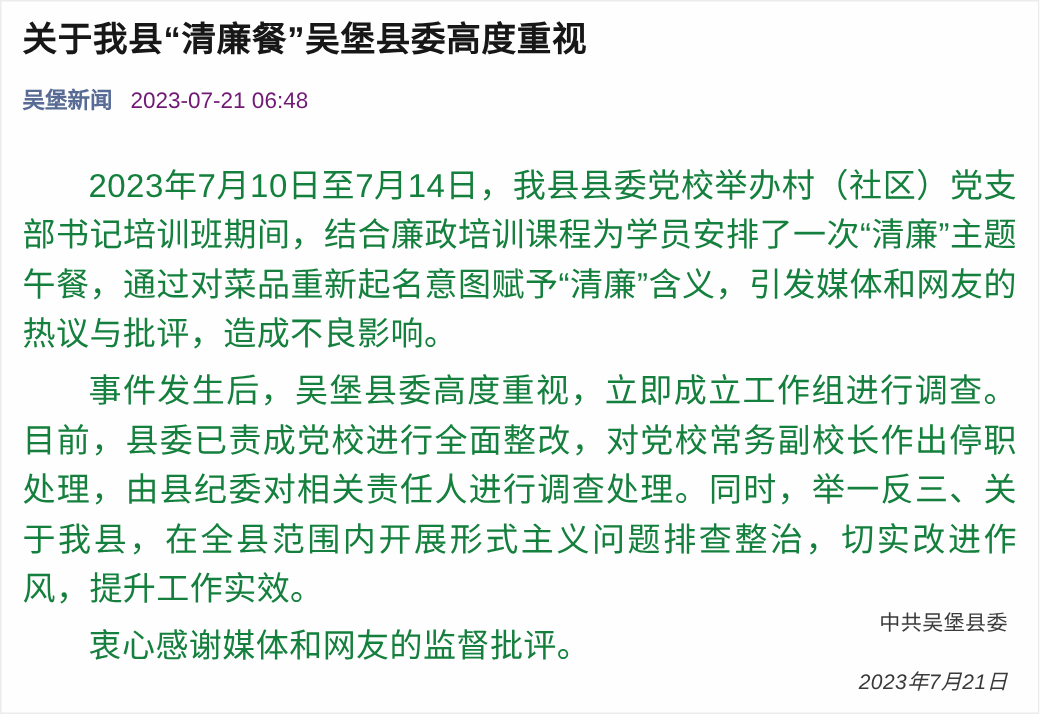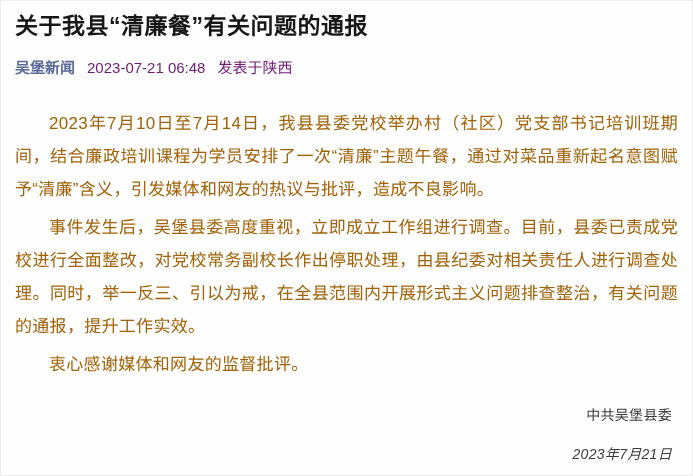--- a/index.html
+++ b/index.html
@@ -42,23 +42,23 @@
     font-weight: 600;
     cursor: pointer;
     text-decoration: none;
   }
   .meta {
     color: #701a75;
     font-weight: 400;
   }
   .article-body {
     margin-top: 29px;
-    font-size: 17px;
+    font-size: 22px;
     line-height: 33px;
-    color: #a16207;
+    color: #15803d;
     text-align: justify;
     letter-spacing: 0.3px;
   }
   .article-body p {
     margin: 0 0 5px 0;
     text-indent: 2em;
   }
   .signature-block {
     position: absolute;
     right: 20px;
@@ -78,31 +78,30 @@
     line-height: 22px;
     font-style: italic;
   }
 </style>
 </head>
 <body>
 
 <div class="page">
   <div class="inner">
 
-    <h1 class="article-title">关于我县“清廉餐”有关问题的通报</h1>
+    <h1 class="article-title">关于我县“清廉餐”吴堡县委高度重视</h1>
 
     <div class="byline">
       <span class="account-name">吴堡新闻</span>
       <span class="meta">2023-07-21 06:48</span>
-      <span class="meta">发表于陕西</span>
     </div>
 
     <div class="article-body">
       <p>2023年7月10日至7月14日，我县县委党校举办村（社区）党支部书记培训班期间，结合廉政培训课程为学员安排了一次“清廉”主题午餐，通过对菜品重新起名意图赋予“清廉”含义，引发媒体和网友的热议与批评，造成不良影响。</p>
-      <p>事件发生后，吴堡县委高度重视，立即成立工作组进行调查。目前，县委已责成党校进行全面整改，对党校常务副校长作出停职处理，由县纪委对相关责任人进行调查处理。同时，举一反三、引以为戒，在全县范围内开展形式主义问题排查整治，有关问题的通报，提升工作实效。</p>
+      <p>事件发生后，吴堡县委高度重视，立即成立工作组进行调查。目前，县委已责成党校进行全面整改，对党校常务副校长作出停职处理，由县纪委对相关责任人进行调查处理。同时，举一反三、关于我县，在全县范围内开展形式主义问题排查整治，切实改进作风，提升工作实效。</p>
       <p>衷心感谢媒体和网友的监督批评。</p>
     </div>
 
   </div>
 
   <div class="signature-block">
     <span class="signature-author">中共吴堡县委</span>
     <span class="signature-date">2023年7月21日</span>
   </div>
 </div>

